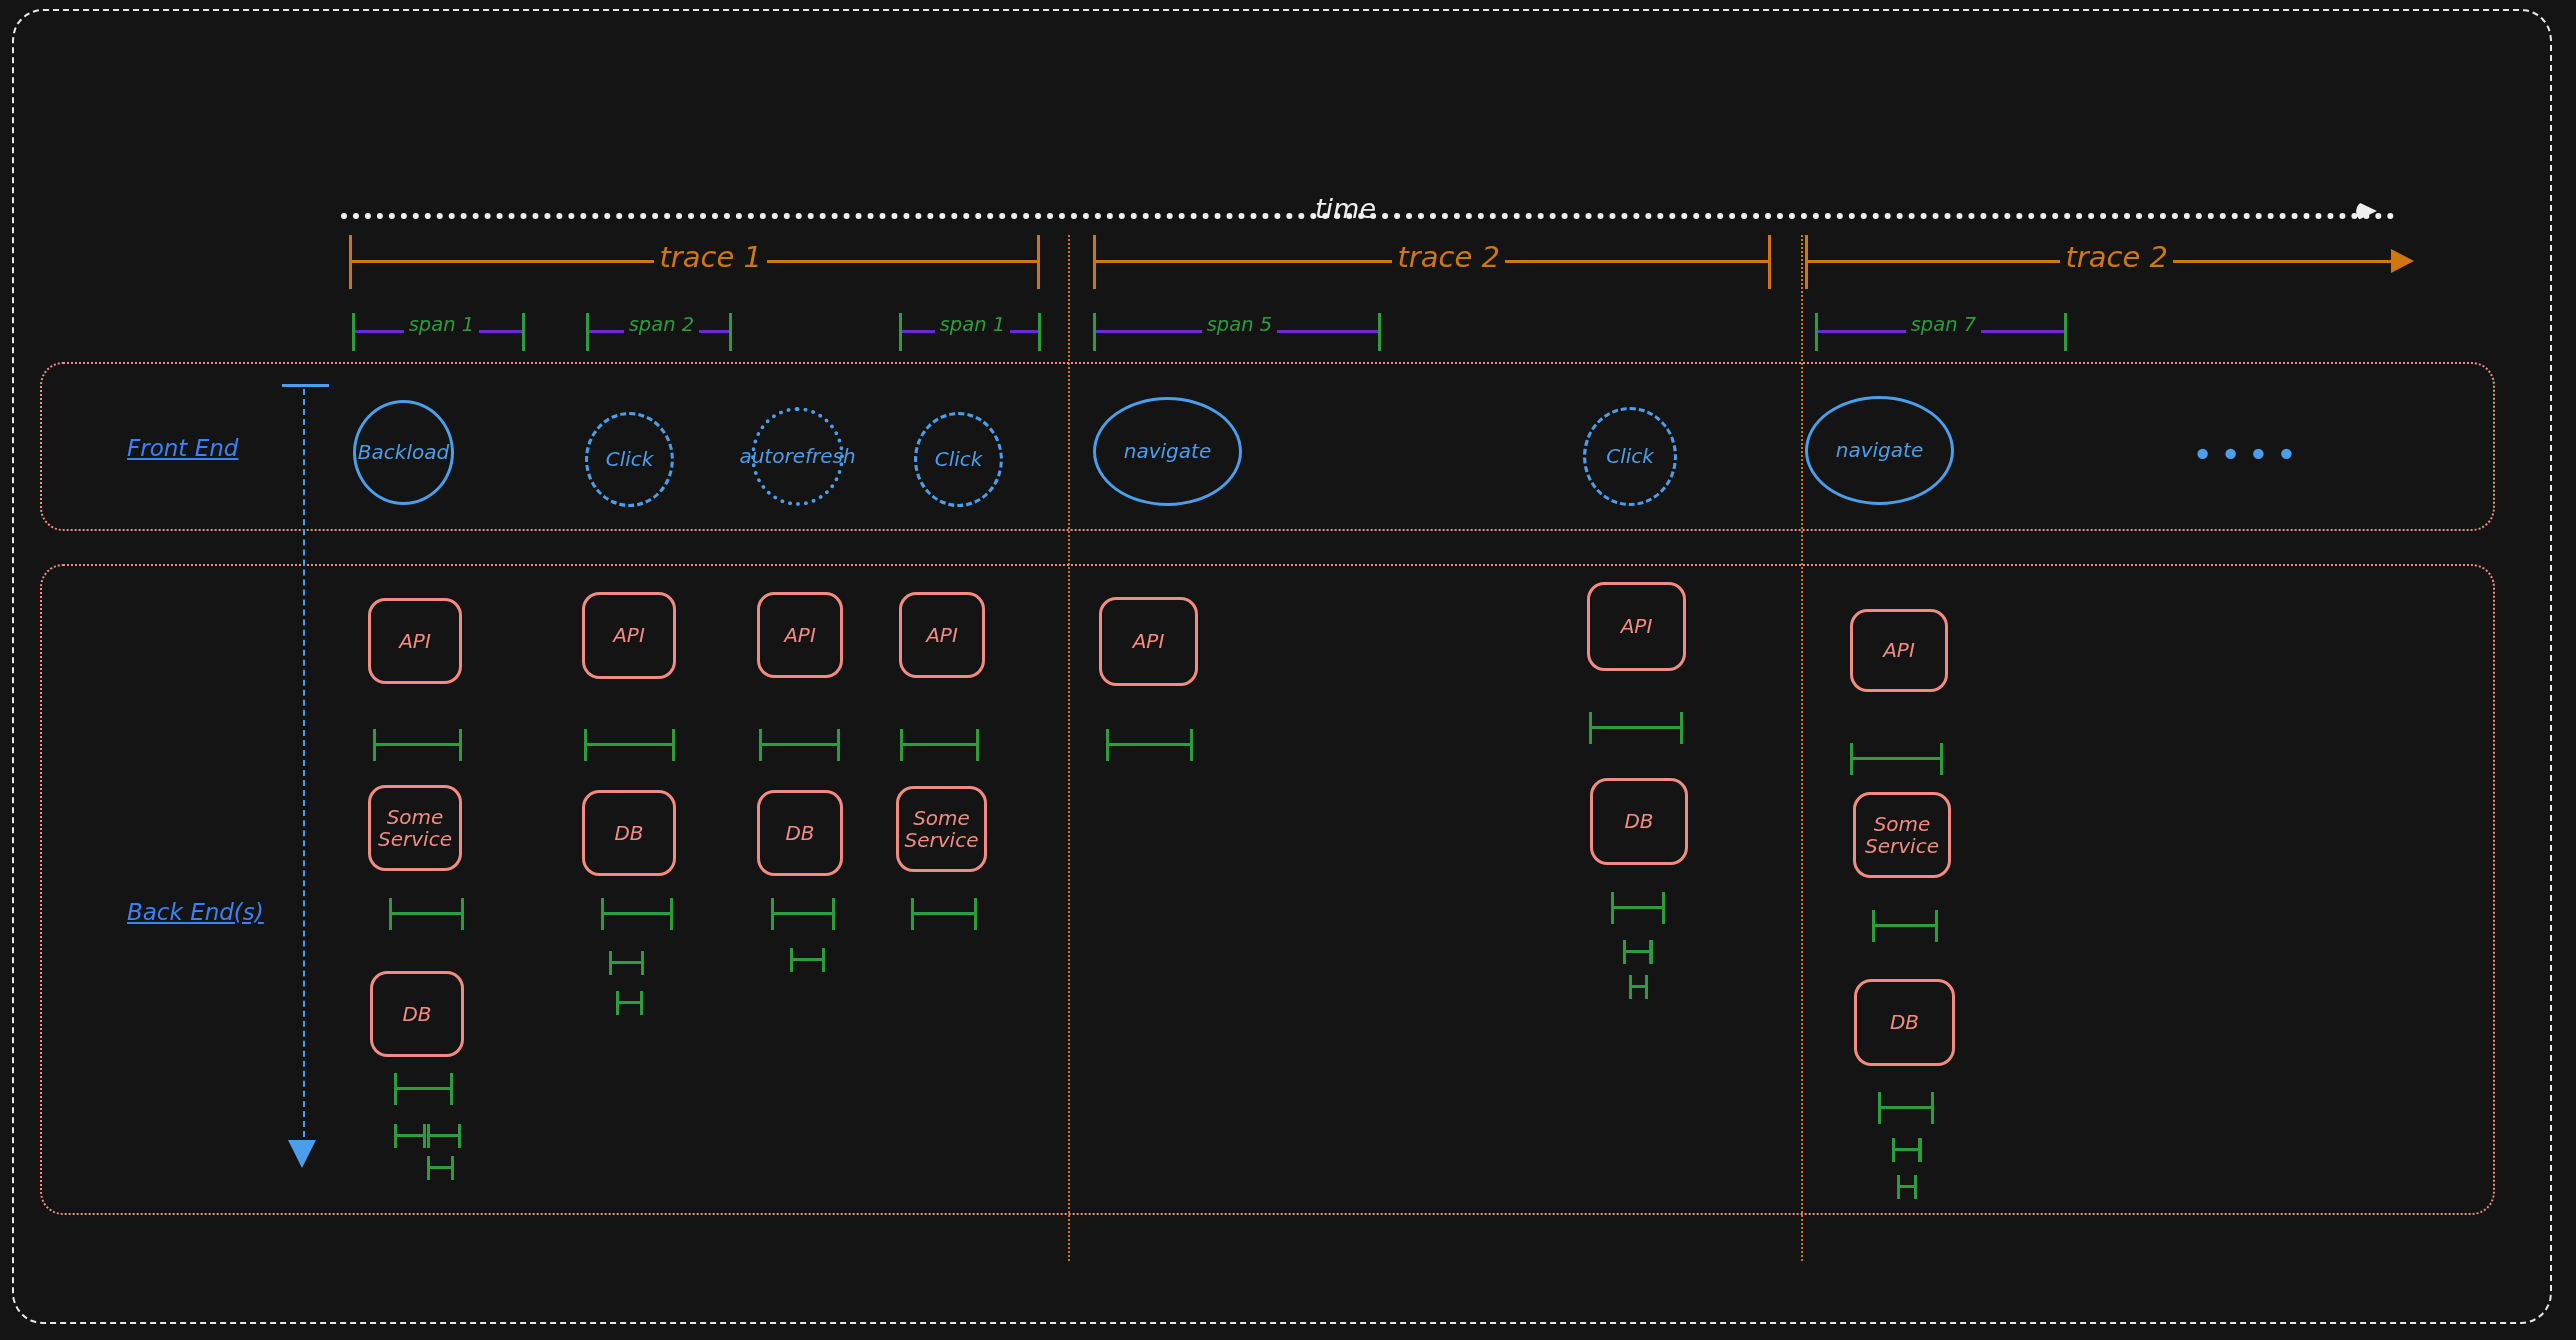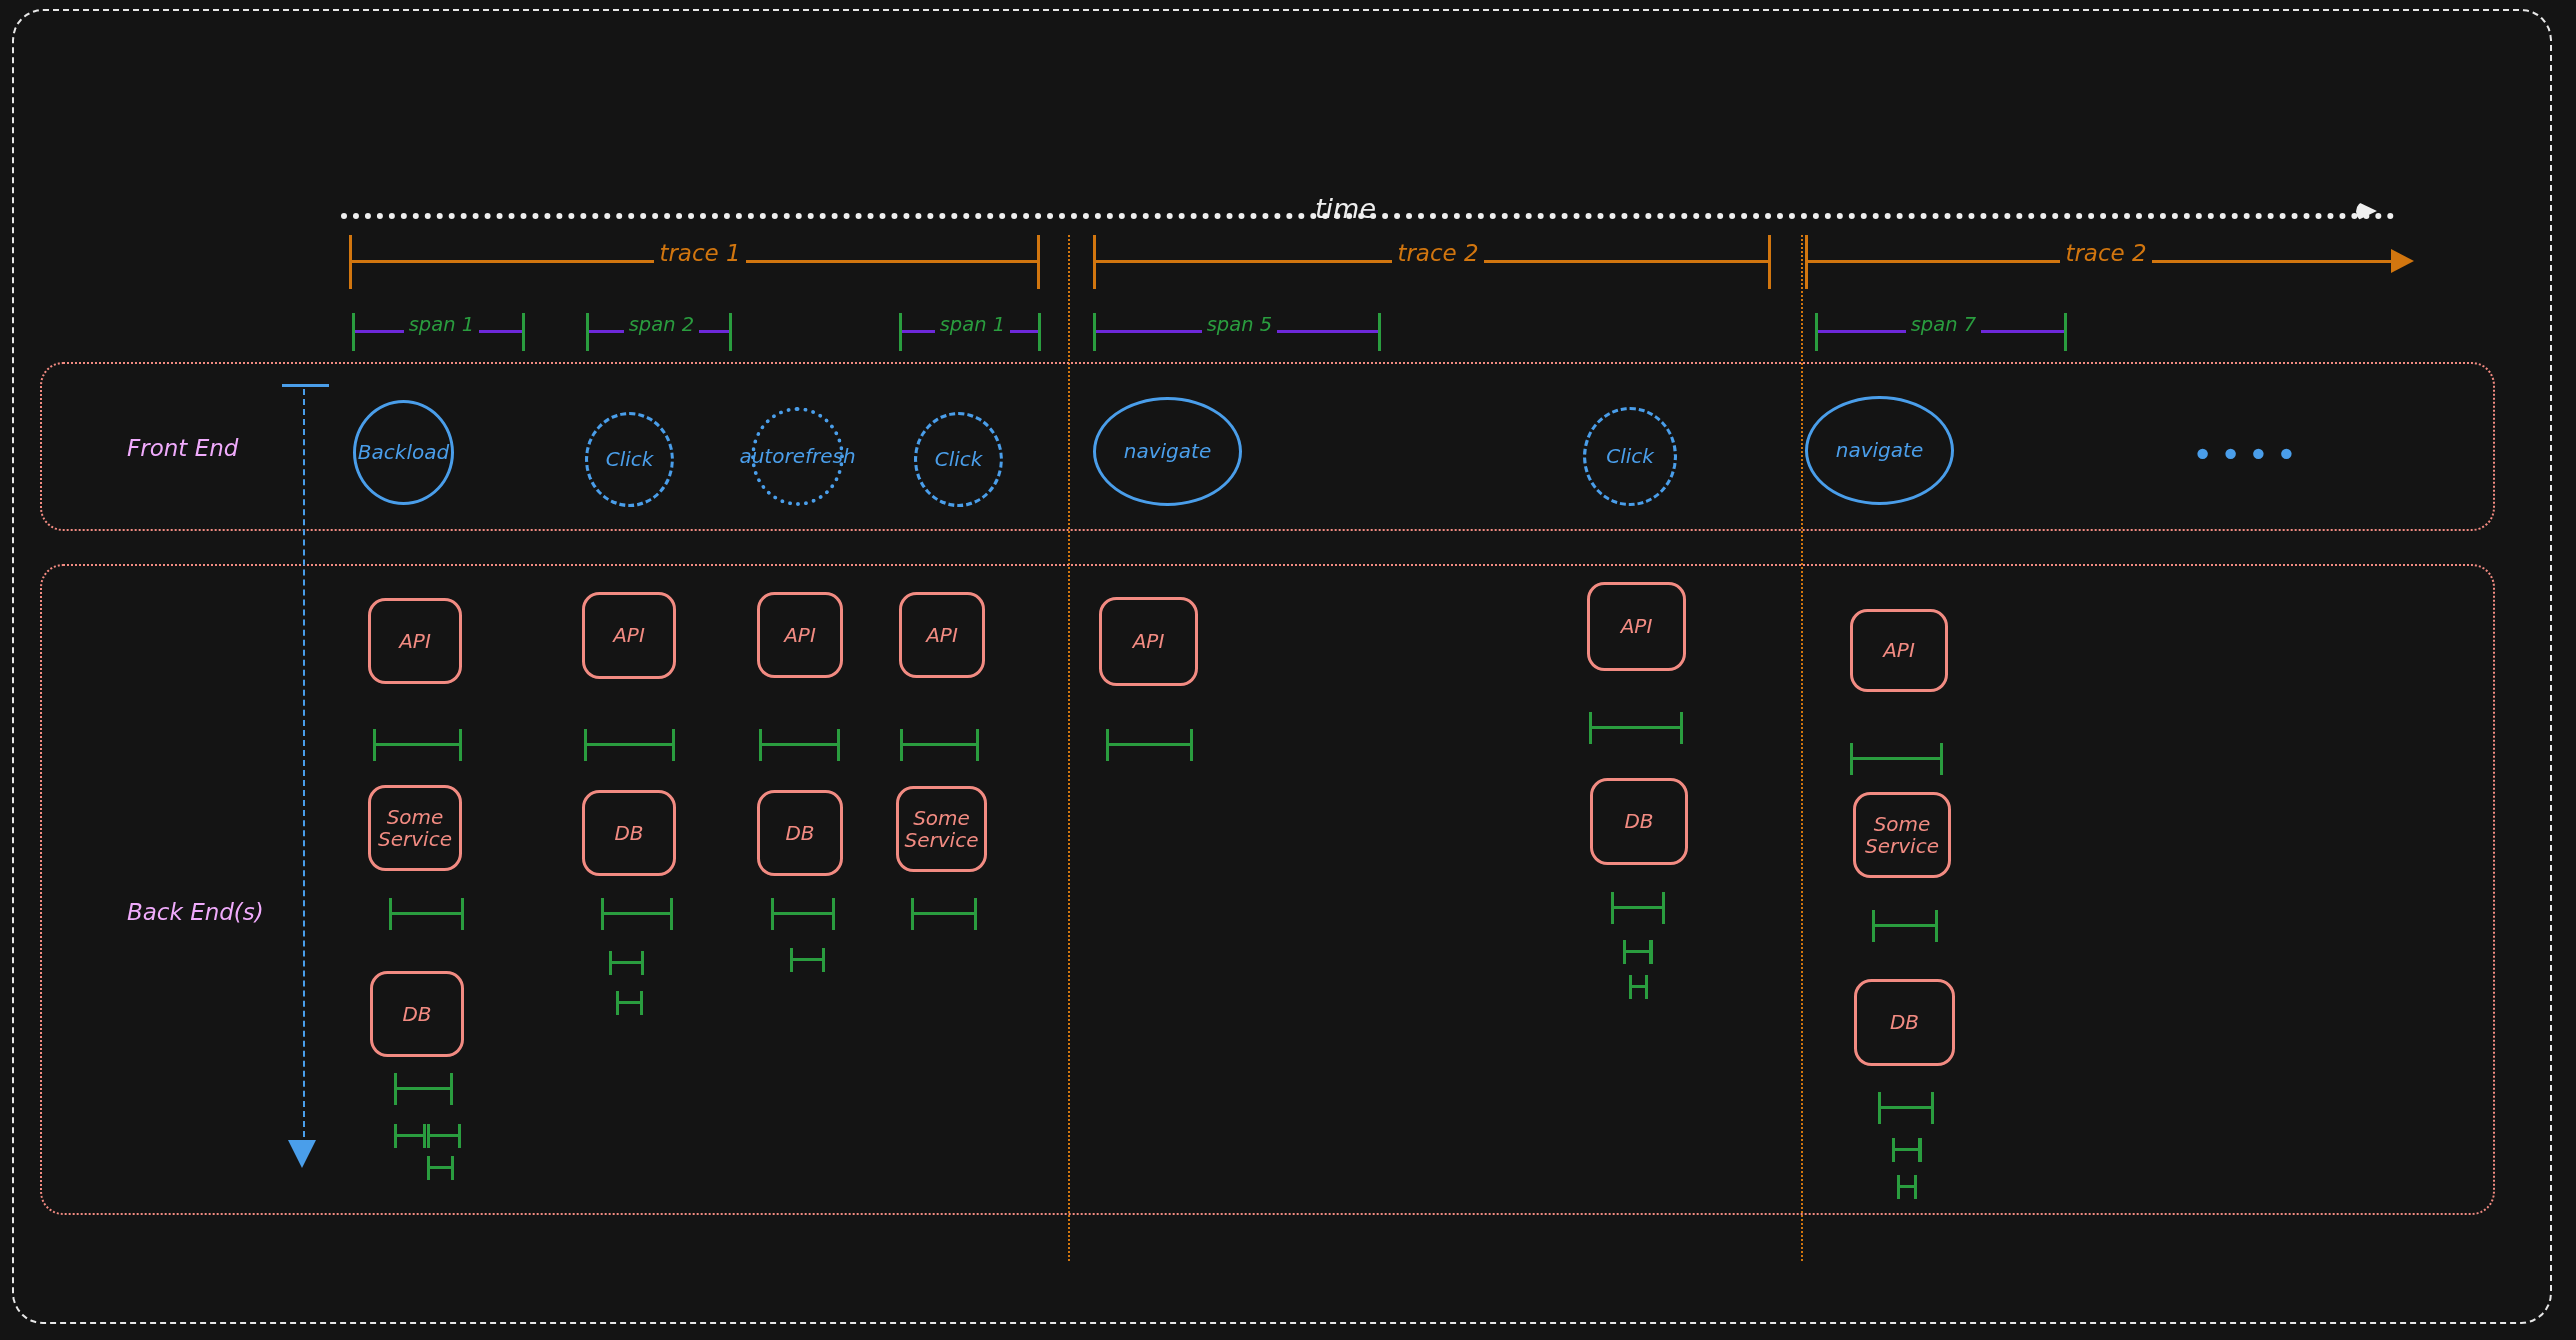--- a/index.html
+++ b/index.html
@@ -38,21 +38,21 @@
 
   
   .trace{position:absolute;height:2.7px;background:#d2760f;}
   .trace::before,.trace::after{
     content:"";position:absolute;top:-25.5px;width:2.7px;height:54px;background:#d2760f;
   }
   .trace::before{left:0;}
   .trace::after{right:0;}
   .trace.open::after{display:none;}
   .trace-label{
-    position:absolute;top:-20px;color:#d2760f;font-size:23px;font-style:italic;
+    position:absolute;top:-20px;color:#d2760f;font-size:29px;font-style:italic;
     background:#141414;padding:0 5.4px;white-space:nowrap;
   }
   .trace-arrowhead{
     position:absolute;width:0;height:0;top:-10.7px;
     border-left:23px solid #d2760f;border-top:12px solid transparent;
     border-bottom:12px solid transparent;
   }
 
   
   .span{position:absolute;height:2.7px;background:#6d28d9;}
@@ -66,21 +66,21 @@
     background:#141414;padding:0 4.7px;white-space:nowrap;
   }
 
   
   .panel{
     position:absolute;border:2.7px dotted #f28b82;border-radius:23px;box-sizing:border-box;
   }
   #frontend-panel{left:40px;top:362px;width:2455px;height:169px;}
   #backend-panel{left:40px;top:564px;width:2455px;height:651px;}
   .panel-label{
-    position:absolute;color:#f0abfc;font-size:23px;font-style:italic;white-space:nowrap;
+    position:absolute;color:#3b82f6;font-size:23px;font-style:italic;white-space:nowrap;text-decoration:underline;
   }
 
   
   .divider{position:absolute;width:0;border-left:2.7px dotted #d2760f;}
 
   
   #depth-arrow-line{
     position:absolute;left:303px;top:389px;width:0;height:758px;
     border-left:2.7px dashed #4a9eea;
   }

